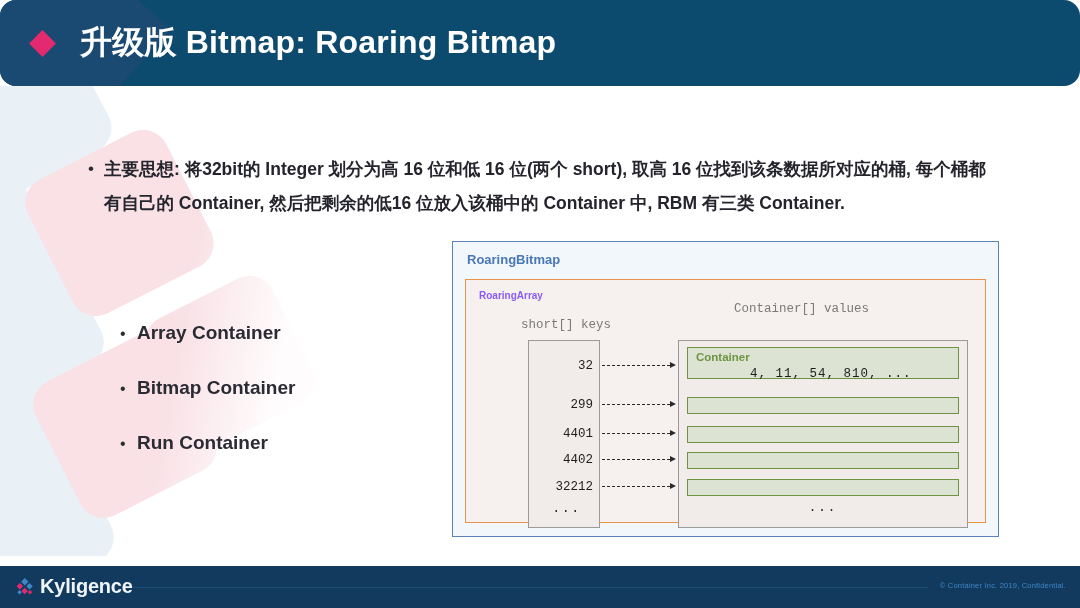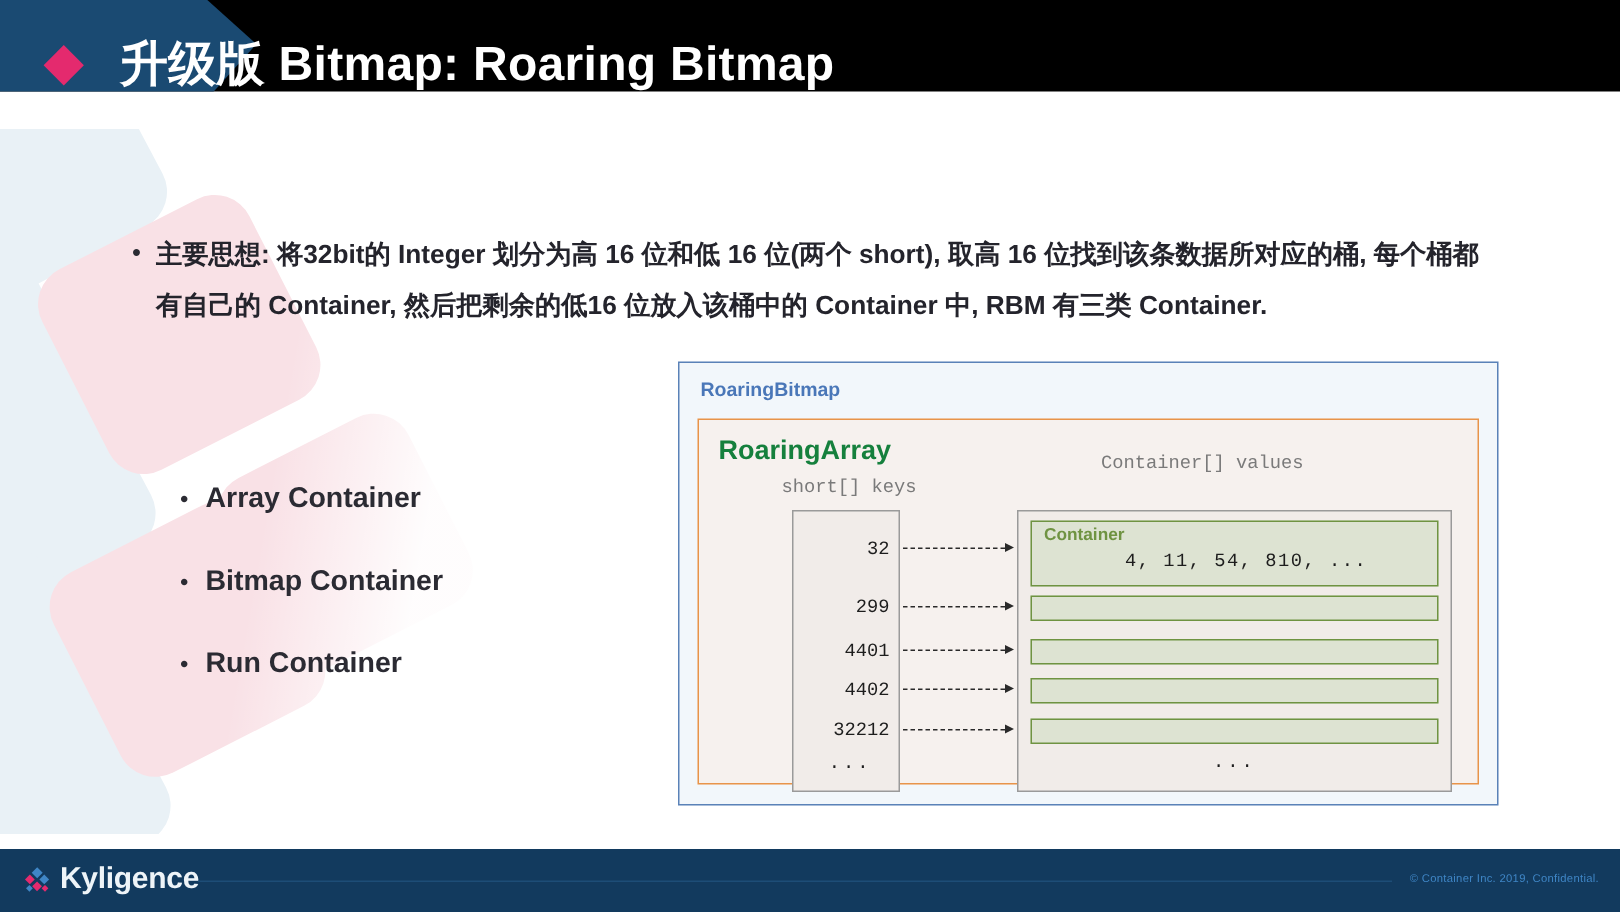--- a/index.html
+++ b/index.html
@@ -18,21 +18,21 @@
   .b1{width:230px;height:230px;left:-150px;top:-110px;transform:rotate(-28deg);}
   .b2{width:215px;height:215px;left:-140px;top:115px;transform:rotate(-28deg);}
   .b3{width:215px;height:215px;left:-130px;top:310px;transform:rotate(-28deg);}
   .p1{width:155px;height:150px;left:42px;top:62px;transform:rotate(-27deg);}
   .p2{width:150px;height:150px;left:50px;top:265px;transform:rotate(-27deg);}
   .p3{width:140px;height:140px;left:160px;top:205px;transform:rotate(-27deg);}
   .white-veil{position:absolute;left:0;top:86px;width:320px;height:470px;
     background:linear-gradient(100deg,rgba(255,255,255,0) 55%,rgba(255,255,255,0.92) 82%);z-index:1;}
 
   
-  .header{position:absolute;left:0;top:0;width:1080px;height:61px;background:#000000;z-index:5;overflow:hidden;}
+  .header{position:absolute;left:0;top:0;width:1080px;height:86px;background:#0c4a6e;z-index:5;overflow:hidden;border-radius:16px;}
   .header-wedge{position:absolute;left:-10px;top:-40px;width:150px;height:150px;background:#1a4a72;transform:rotate(42deg);}
   .header-inner{position:relative;height:86px;display:flex;align-items:center;padding-left:33px;}
   .title-diamond{width:19px;height:19px;background:#e42a6e;transform:rotate(45deg);flex:0 0 auto;margin-right:28px;}
   .title-text{color:#ffffff;font-size:32px;font-weight:bold;letter-spacing:0.2px;white-space:nowrap;}
 
   
   .para{position:absolute;left:88px;top:152px;width:900px;z-index:3;display:flex;}
   .para-bullet{color:#2b2b33;font-size:17px;line-height:34px;margin-right:10px;}
   .para-text{color:#24242c;font-size:17.5px;line-height:34px;font-weight:bold;}
 
@@ -40,39 +40,39 @@
   .blist-item{display:flex;align-items:baseline;margin-bottom:33px;}
   .blist-dot{color:#2b2b33;font-size:16px;width:17px;}
   .blist-label{color:#2b2b33;font-size:19px;font-weight:bold;}
 
   
   .diagram{position:absolute;left:452px;top:241px;width:547px;height:296px;
     background:#f2f7fb;border:1.5px solid #5a82b8;box-sizing:border-box;z-index:4;}
   .dg-title{position:absolute;left:14px;top:10px;font-size:13px;color:#4a77b8;font-weight:bold;}
   .rarray{position:absolute;left:12px;top:37px;right:12px;bottom:13px;
     background:#f6f1ee;border:1.5px solid #e8944a;box-sizing:border-box;}
-  .rarray-title{position:absolute;left:13px;top:10px;font-size:18px;color:#15803d;font-weight:bold;}
+  .rarray-title{position:absolute;left:13px;top:10px;font-size:10px;color:#8b5cf6;font-weight:bold;}
 
   .col-head{position:absolute;font-family:"Liberation Mono","DejaVu Sans Mono",monospace;
     font-size:12.5px;color:#7a7a7a;}
   .keys-head{left:55px;top:38px;}
   .vals-head{left:268px;top:22px;}
 
   .keys-box{position:absolute;left:62px;top:60px;width:72px;height:188px;
     border:1.5px solid #9a9a9a;background:#f1ece9;box-sizing:border-box;}
   .vals-box{position:absolute;left:212px;top:60px;width:290px;height:188px;
     border:1.5px solid #9a9a9a;background:#f1ece9;box-sizing:border-box;}
 
   .key-row{position:absolute;right:6px;font-family:"Liberation Mono","DejaVu Sans Mono",monospace;
     font-size:12.5px;color:#1d1d1d;text-align:right;}
   .dots-key{position:absolute;right:18px;font-family:"Liberation Mono","DejaVu Sans Mono",monospace;
     font-size:12.5px;color:#1d1d1d;letter-spacing:2px;}
 
   .cbox{position:absolute;left:8px;right:8px;background:#dde3d2;border:1.2px solid #6f9342;box-sizing:border-box;}
-  .cbox-first{height:44px;padding-left:48px;}
+  .cbox-first{height:32px;padding-left:48px;}
   .cbox-slim{height:17px;}
   .cbox-label{position:absolute;left:8px;top:3px;font-size:11.5px;color:#6f9342;font-weight:bold;}
   .cbox-vals{position:absolute;left:62px;top:19px;font-family:"Liberation Mono","DejaVu Sans Mono",monospace;
     font-size:12.5px;color:#1d1d1d;letter-spacing:1px;}
   .dots-val{position:absolute;left:0;right:0;text-align:center;
     font-family:"Liberation Mono","DejaVu Sans Mono",monospace;font-size:12.5px;color:#1d1d1d;letter-spacing:2px;}
 
   .arrow-line{position:absolute;height:0;border-top:1.4px dashed #2a2a2a;}
   .arrow-head{position:absolute;width:0;height:0;border-left:6px solid #2a2a2a;
     border-top:3.5px solid transparent;border-bottom:3.5px solid transparent;}

